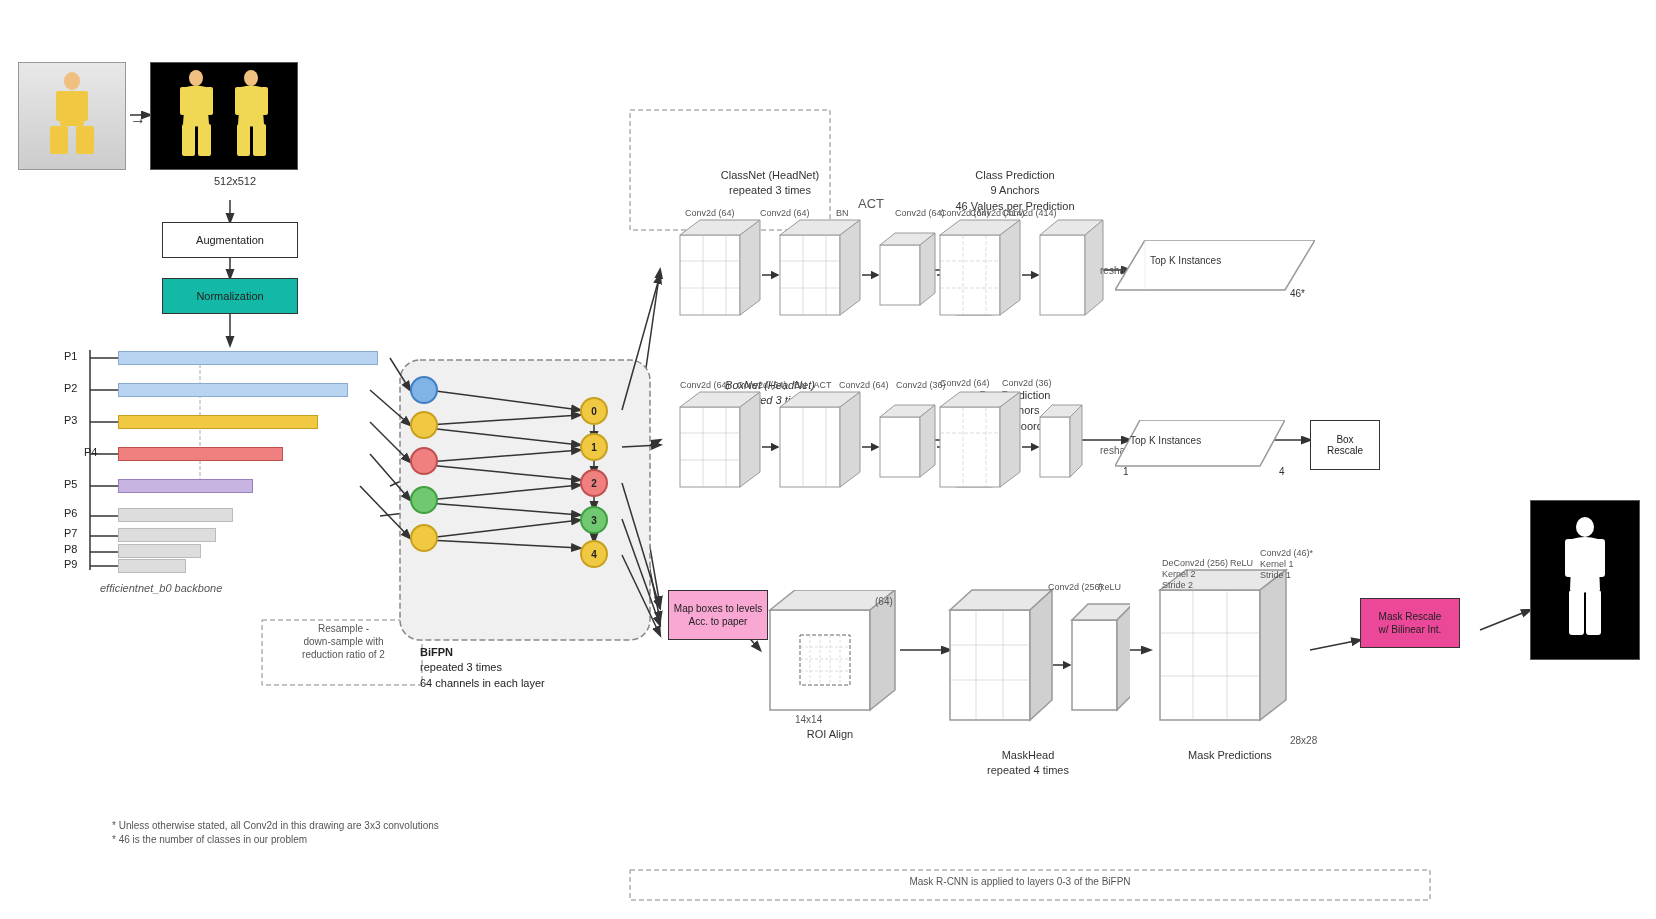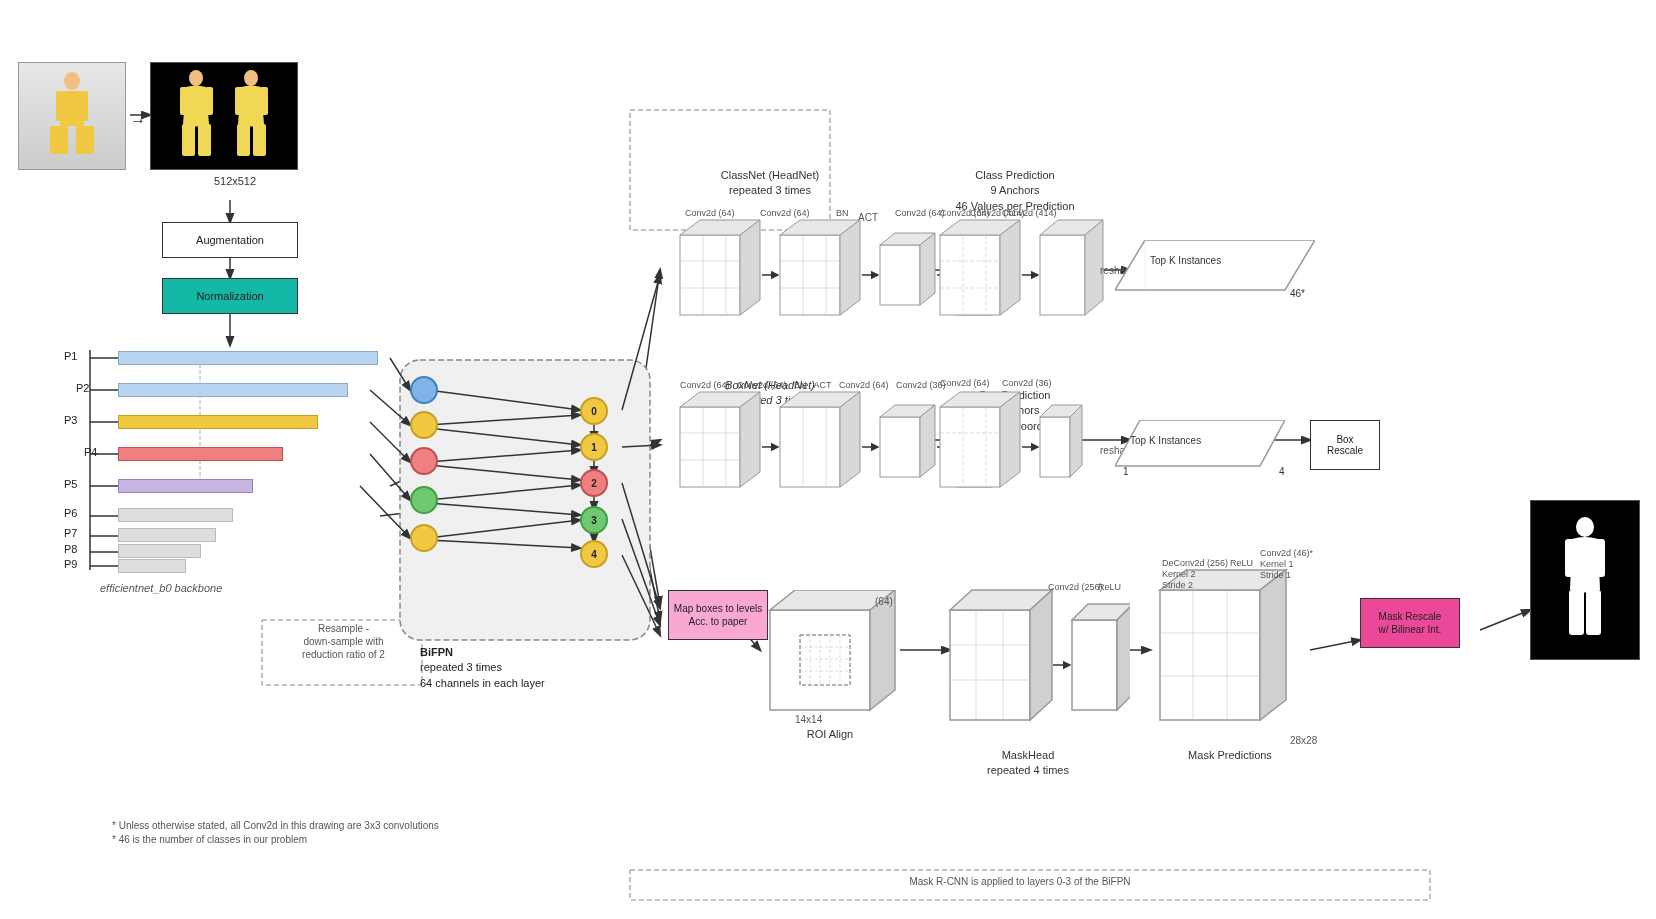--- a/index.html
+++ b/index.html
@@ -184,21 +184,21 @@
     <span>Augmentation</span>
   </div>
 
   <div style="position:absolute;left:162px;top:278px;width:136px;height:36px;border:1.5px solid #333;background:#14b8a6;display:flex;align-items:center;justify-content:center;">
     <span>Normalization</span>
   </div>
 
   <div style="position:absolute;left:64px;top:350px;font-size:11px;">P1</div>
   <div style="position:absolute;left:118px;top:351px;width:260px;height:14px;background:#b8d4f0;border:1px solid #8aaace;"></div>
 
-  <div style="position:absolute;left:64px;top:382px;font-size:11px;margin-left:12px;">P2</div>
+  <div style="position:absolute;left:64px;top:382px;font-size:11px;">P2</div>
   <div style="position:absolute;left:118px;top:383px;width:230px;height:14px;background:#b8d4f0;border:1px solid #8aaace;"></div>
 
   <div style="position:absolute;left:64px;top:414px;font-size:11px;">P3</div>
   <div style="position:absolute;left:118px;top:415px;width:200px;height:14px;background:#f0c842;border:1px solid #c8a020;"></div>
 
   <div style="position:absolute;left:64px;top:446px;font-size:11px;margin-left:20px;">P4</div>
   <div style="position:absolute;left:118px;top:447px;width:165px;height:14px;background:#f08080;border:1px solid #c05050;"></div>
 
   <div style="position:absolute;left:64px;top:478px;font-size:11px;">P5</div>
   <div style="position:absolute;left:118px;top:479px;width:135px;height:14px;background:#c8b4e0;border:1px solid #9880c0;"></div>
@@ -243,21 +243,21 @@
 down-sample with
 reduction ratio of 2</div>
 
 
   <div style="position:absolute;left:700px;top:168px;font-size:11px;text-align:center;line-height:1.4;color:#333;width:140px;white-space:pre-line;">ClassNet (HeadNet)
 repeated 3 times</div>
 
   <div style="position:absolute;left:685px;top:208px;font-size:9px;color:#555;">Conv2d (64)</div>
   <div style="position:absolute;left:760px;top:208px;font-size:9px;color:#555;">Conv2d (64)</div>
   <div style="position:absolute;left:836px;top:208px;font-size:9px;color:#555;">BN</div>
-  <div style="position:absolute;left:858px;top:212px;font-size:10px;color:#555;">ACT</div>
+  <div style="position:absolute;left:858px;top:196px;font-size:13px;color:#555;">ACT</div>
   <div style="position:absolute;left:895px;top:208px;font-size:9px;color:#555;">Conv2d (64)</div>
   <div style="position:absolute;left:970px;top:208px;font-size:9px;color:#555;">Conv2d (414)</div>
 
   <svg style="position:absolute;left:670px;top:215px;" width="370" height="120">
 
     <rect x="10" y="20" width="60" height="80" fill="white" stroke="#999" stroke-width="1"></rect>
     <polygon points="10,20 30,5 90,5 70,20" fill="#e8e8e8" stroke="#999" stroke-width="1"></polygon>
     <polygon points="70,20 90,5 90,85 70,100" fill="#d8d8d8" stroke="#999" stroke-width="1"></polygon>
 
     <line x1="10" y1="46" x2="70" y2="46" stroke="#bbb" stroke-width="0.5"></line>

